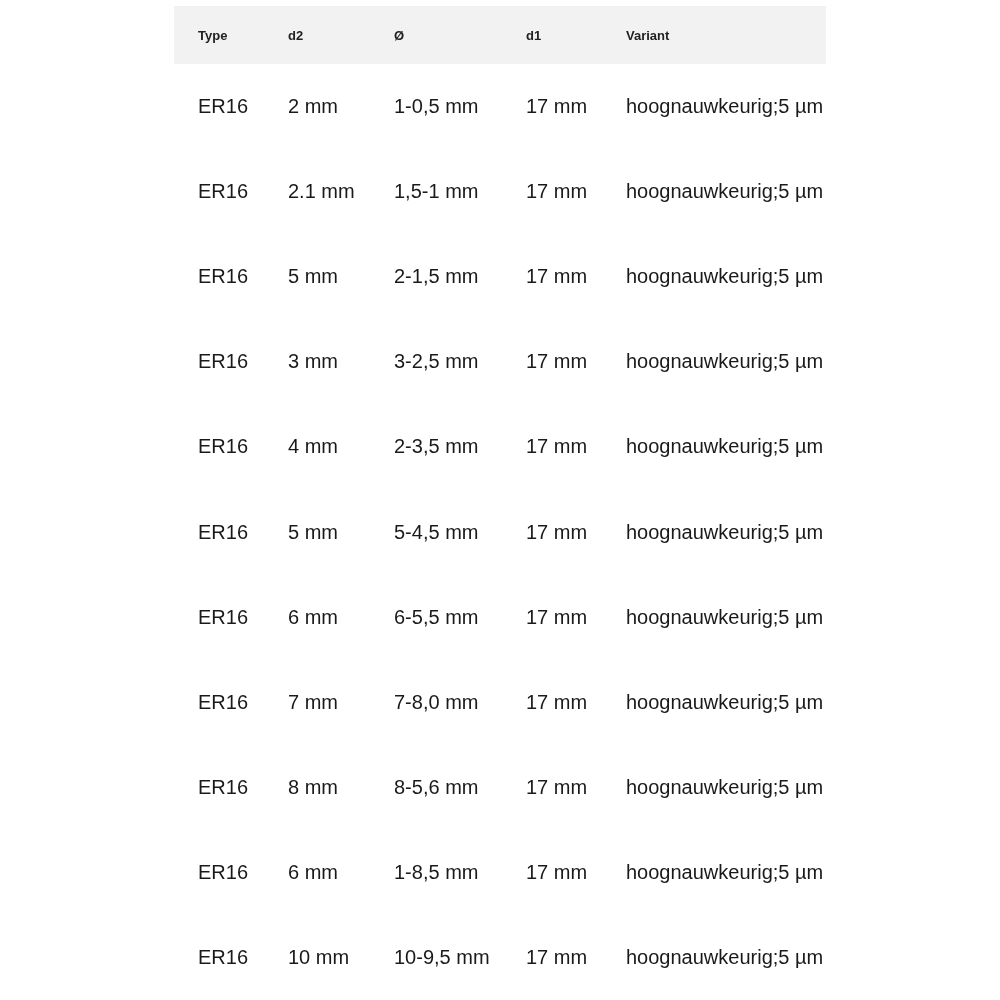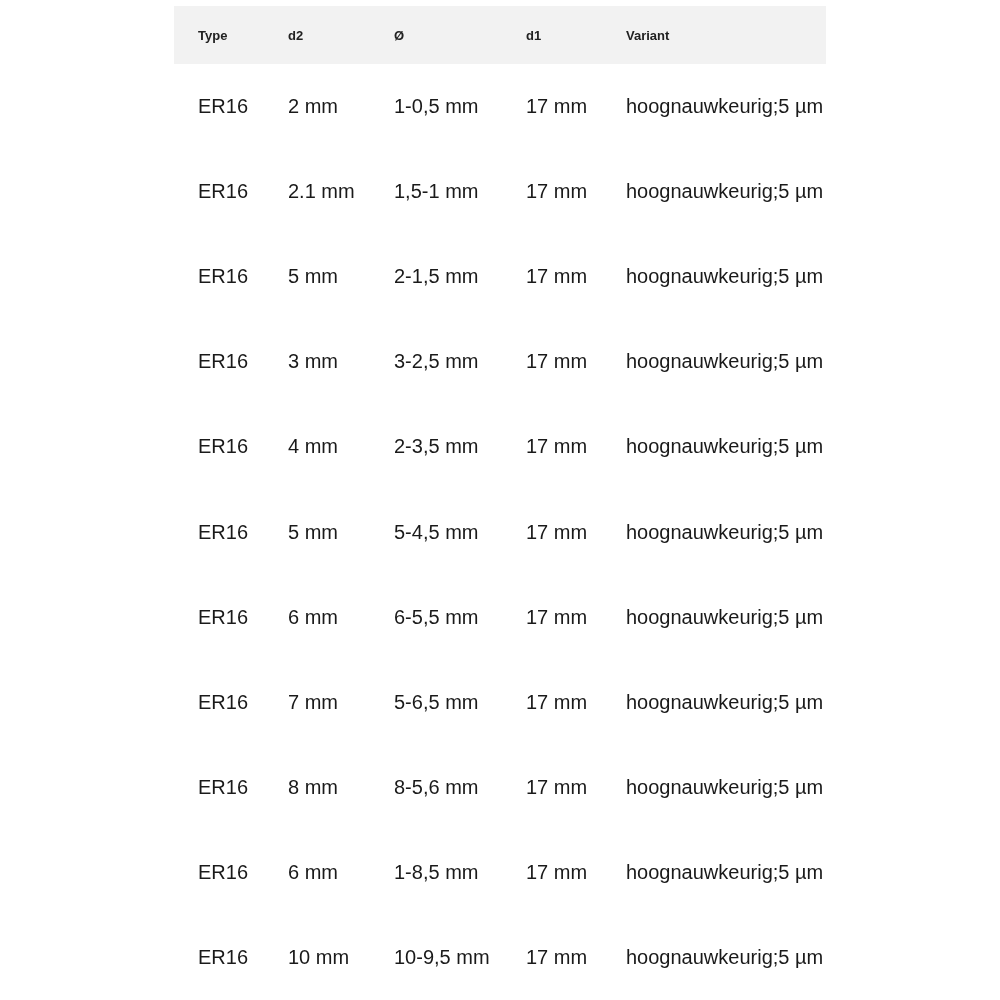--- a/index.html
+++ b/index.html
@@ -76,21 +76,21 @@
       <div class="row line">
         <span class="cell c-type">ER16</span>
         <span class="cell c-d2">6 mm</span>
         <span class="cell c-dia">6-5,5 mm</span>
         <span class="cell c-d1">17 mm</span>
         <span class="cell c-var">hoognauwkeurig;5 µm</span>
       </div>
       <div class="row line">
         <span class="cell c-type">ER16</span>
         <span class="cell c-d2">7 mm</span>
-        <span class="cell c-dia">5-6,5 mm</span>
+        <span class="cell c-dia">7-8,0 mm</span>
         <span class="cell c-d1">17 mm</span>
         <span class="cell c-var">hoognauwkeurig;5 µm</span>
       </div>
       <div class="row line">
         <span class="cell c-type">ER16</span>
         <span class="cell c-d2">8 mm</span>
         <span class="cell c-dia">8-5,6 mm</span>
         <span class="cell c-d1">17 mm</span>
         <span class="cell c-var">hoognauwkeurig;5 µm</span>
       </div>

